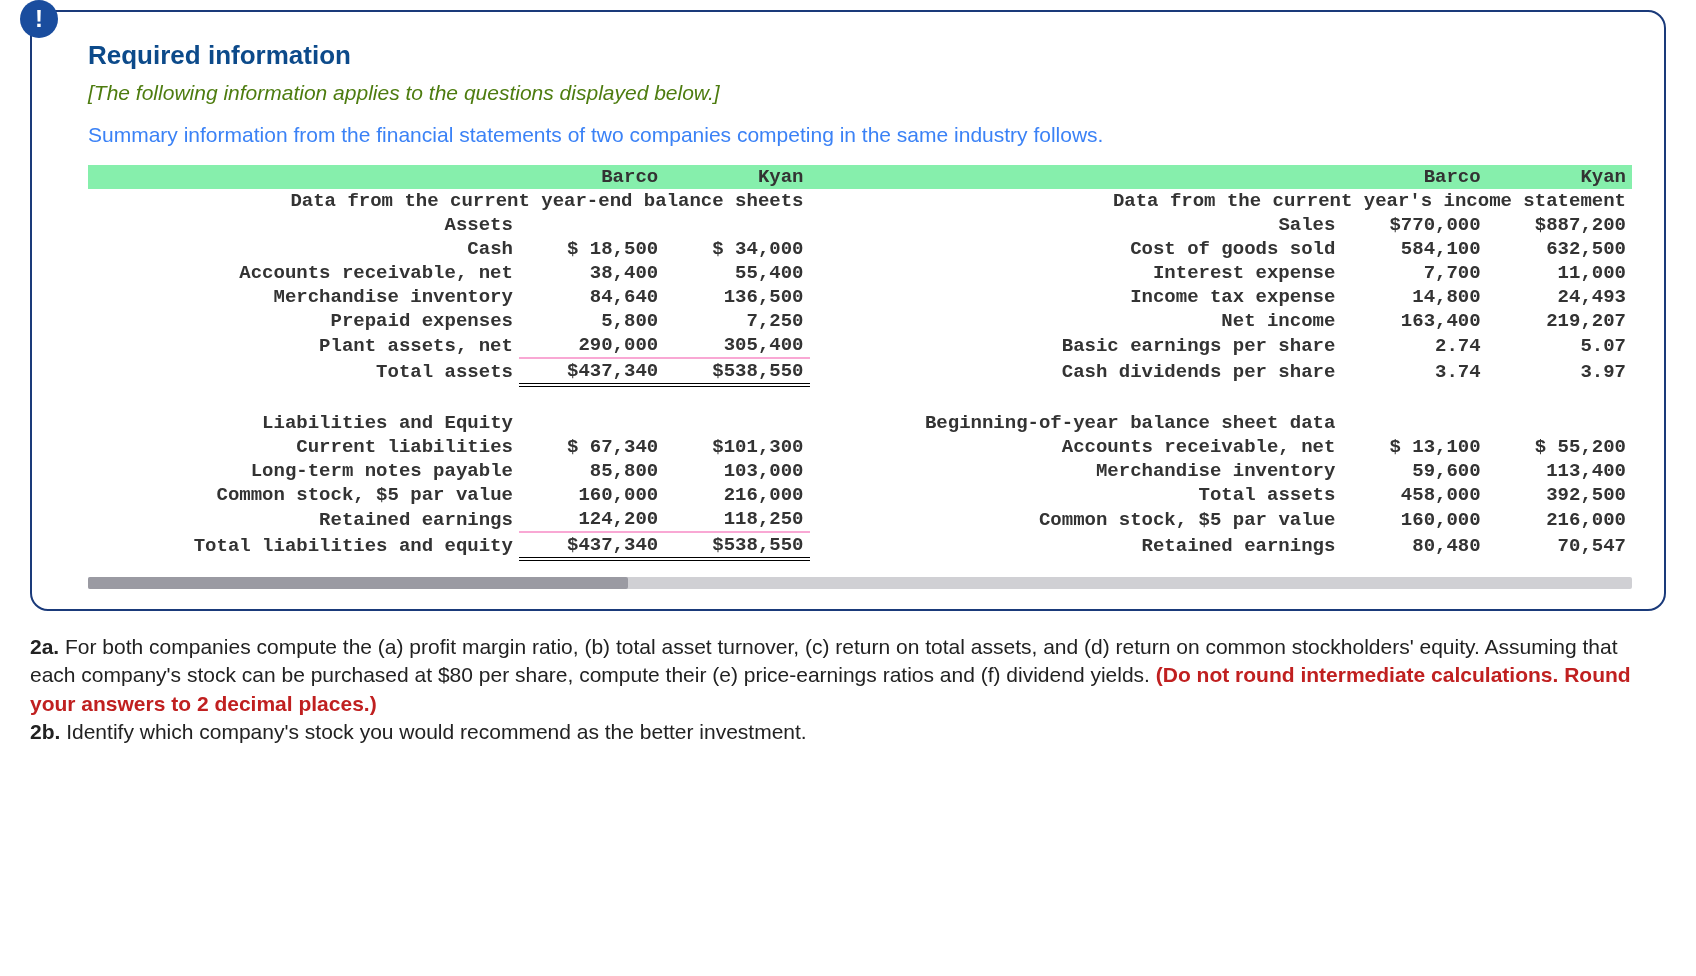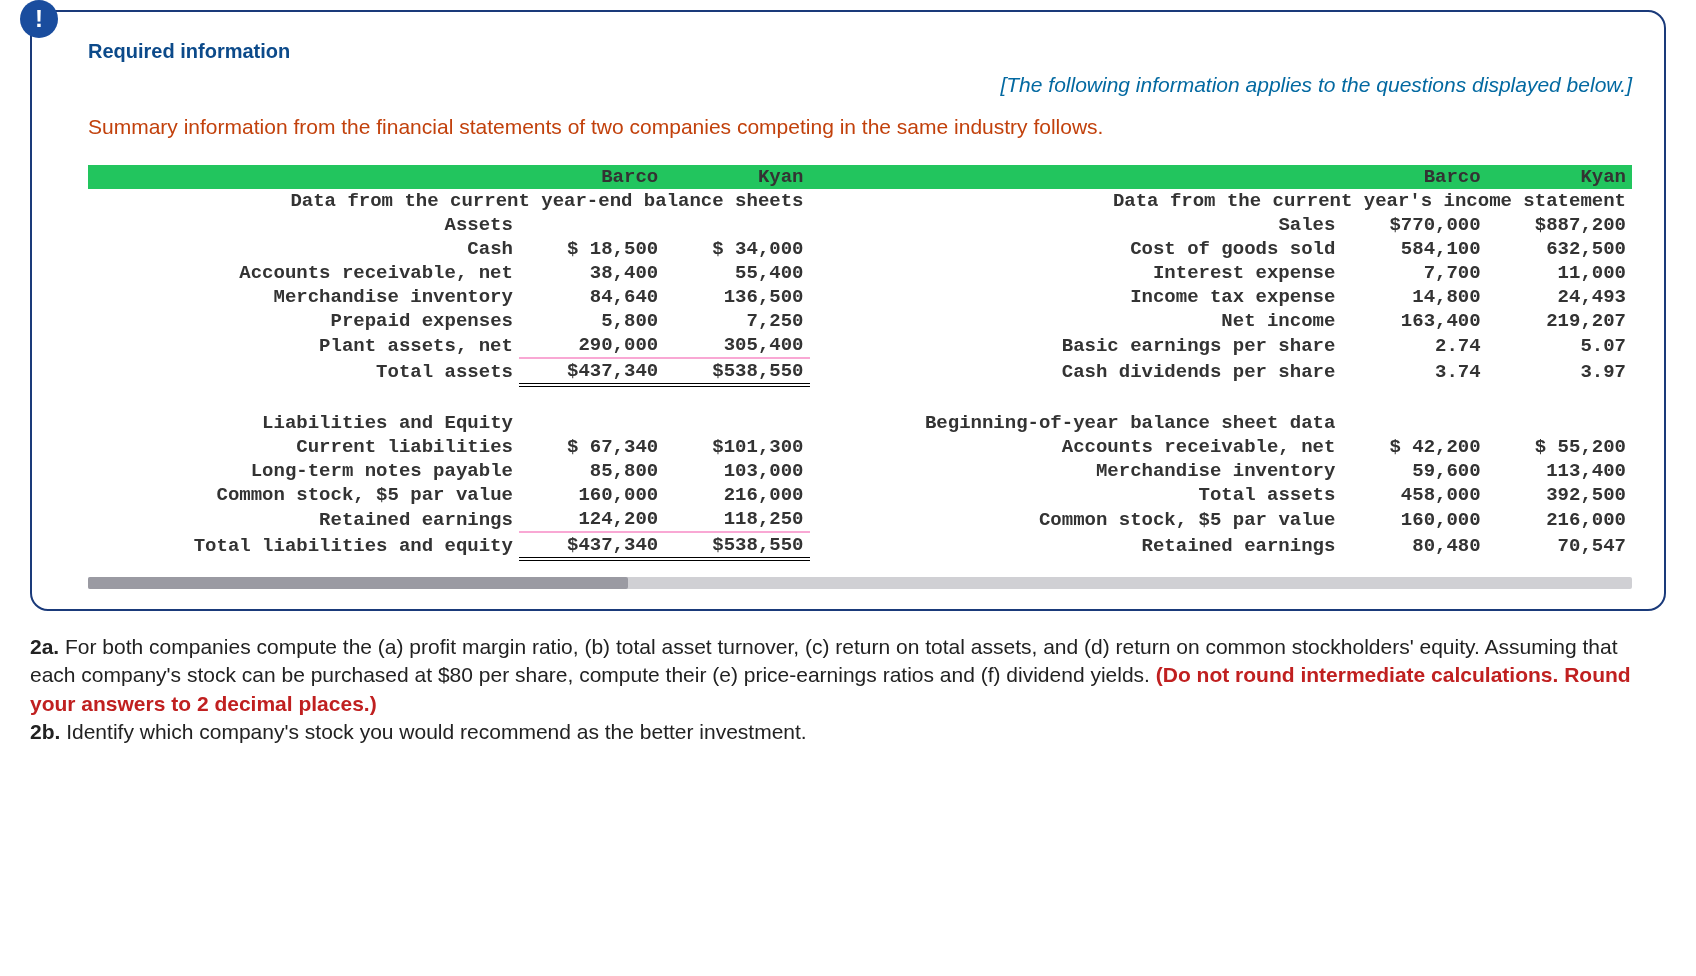--- a/index.html
+++ b/index.html
@@ -31,40 +31,39 @@
     font-weight: bold;
     font-size: 24px;
     display: flex;
     align-items: center;
     justify-content: center;
   }
   h3.req {
     color: #0c4a8a;
     font-weight: 700;
     margin: 4px 0 10px 0;
-    font-size: 20px;
+    font-size: 26px;
   }
   .italic {
     font-style: italic;
-    color: #0369a1;
+    color: #4d7c0f;
     margin: 0 0 18px 0;
-    text-align: right;
   }
   .sumline {
-    color: #c2410c;
-    margin: 0 0 26px 0;
+    color: #3b82f6;
+    margin: 0 0 18px 0;
   }
   .fin {
     font-family: "Courier New", Courier, monospace;
     font-weight: bold;
     font-size: 19px;
     width: 100%;
   }
   .hdrrow {
-    background: #22c55e;
+    background: #86efac;
     padding-left: 25px;
   }
   table.fin { border-collapse: collapse; width: 100%; }
   table.fin td, table.fin th { padding: 1px 6px; }
   .lcol { width: 350px; text-align: right; }
   .ncol { width: 118px; text-align: right; }
   .mid { width: 22px; }
   .lcol2 { width: 410px; text-align: right; }
   .underline td.uld { border-bottom: 2px solid #f9a8d4; }
   .dblbot td.dbl { border-bottom: 4px double #000; margin-top: 32px; }
@@ -195,21 +194,21 @@
       <td class="lcol2">Beginning-of-year balance sheet data</td>
       <td class="ncol"></td>
           <td class="ncol"></td>
     </tr>
     <tr>
       <td class="lcol">Current liabilities</td>
       <td class="ncol">$ 67,340</td>
       <td class="ncol">$101,300</td>
       <td class="mid"></td>
       <td class="lcol2">Accounts receivable, net</td>
-      <td class="ncol">$ 42,200</td>
+      <td class="ncol">$ 13,100</td>
       <td class="ncol">$ 55,200</td>
     </tr>
     <tr>
       <td class="lcol">Long-term notes payable</td>
       <td class="ncol">85,800</td>
       <td class="ncol">103,000</td>
       <td class="mid"></td>
       <td class="lcol2">Merchandise inventory</td>
       <td class="ncol">59,600</td>
       <td class="ncol">113,400</td>

